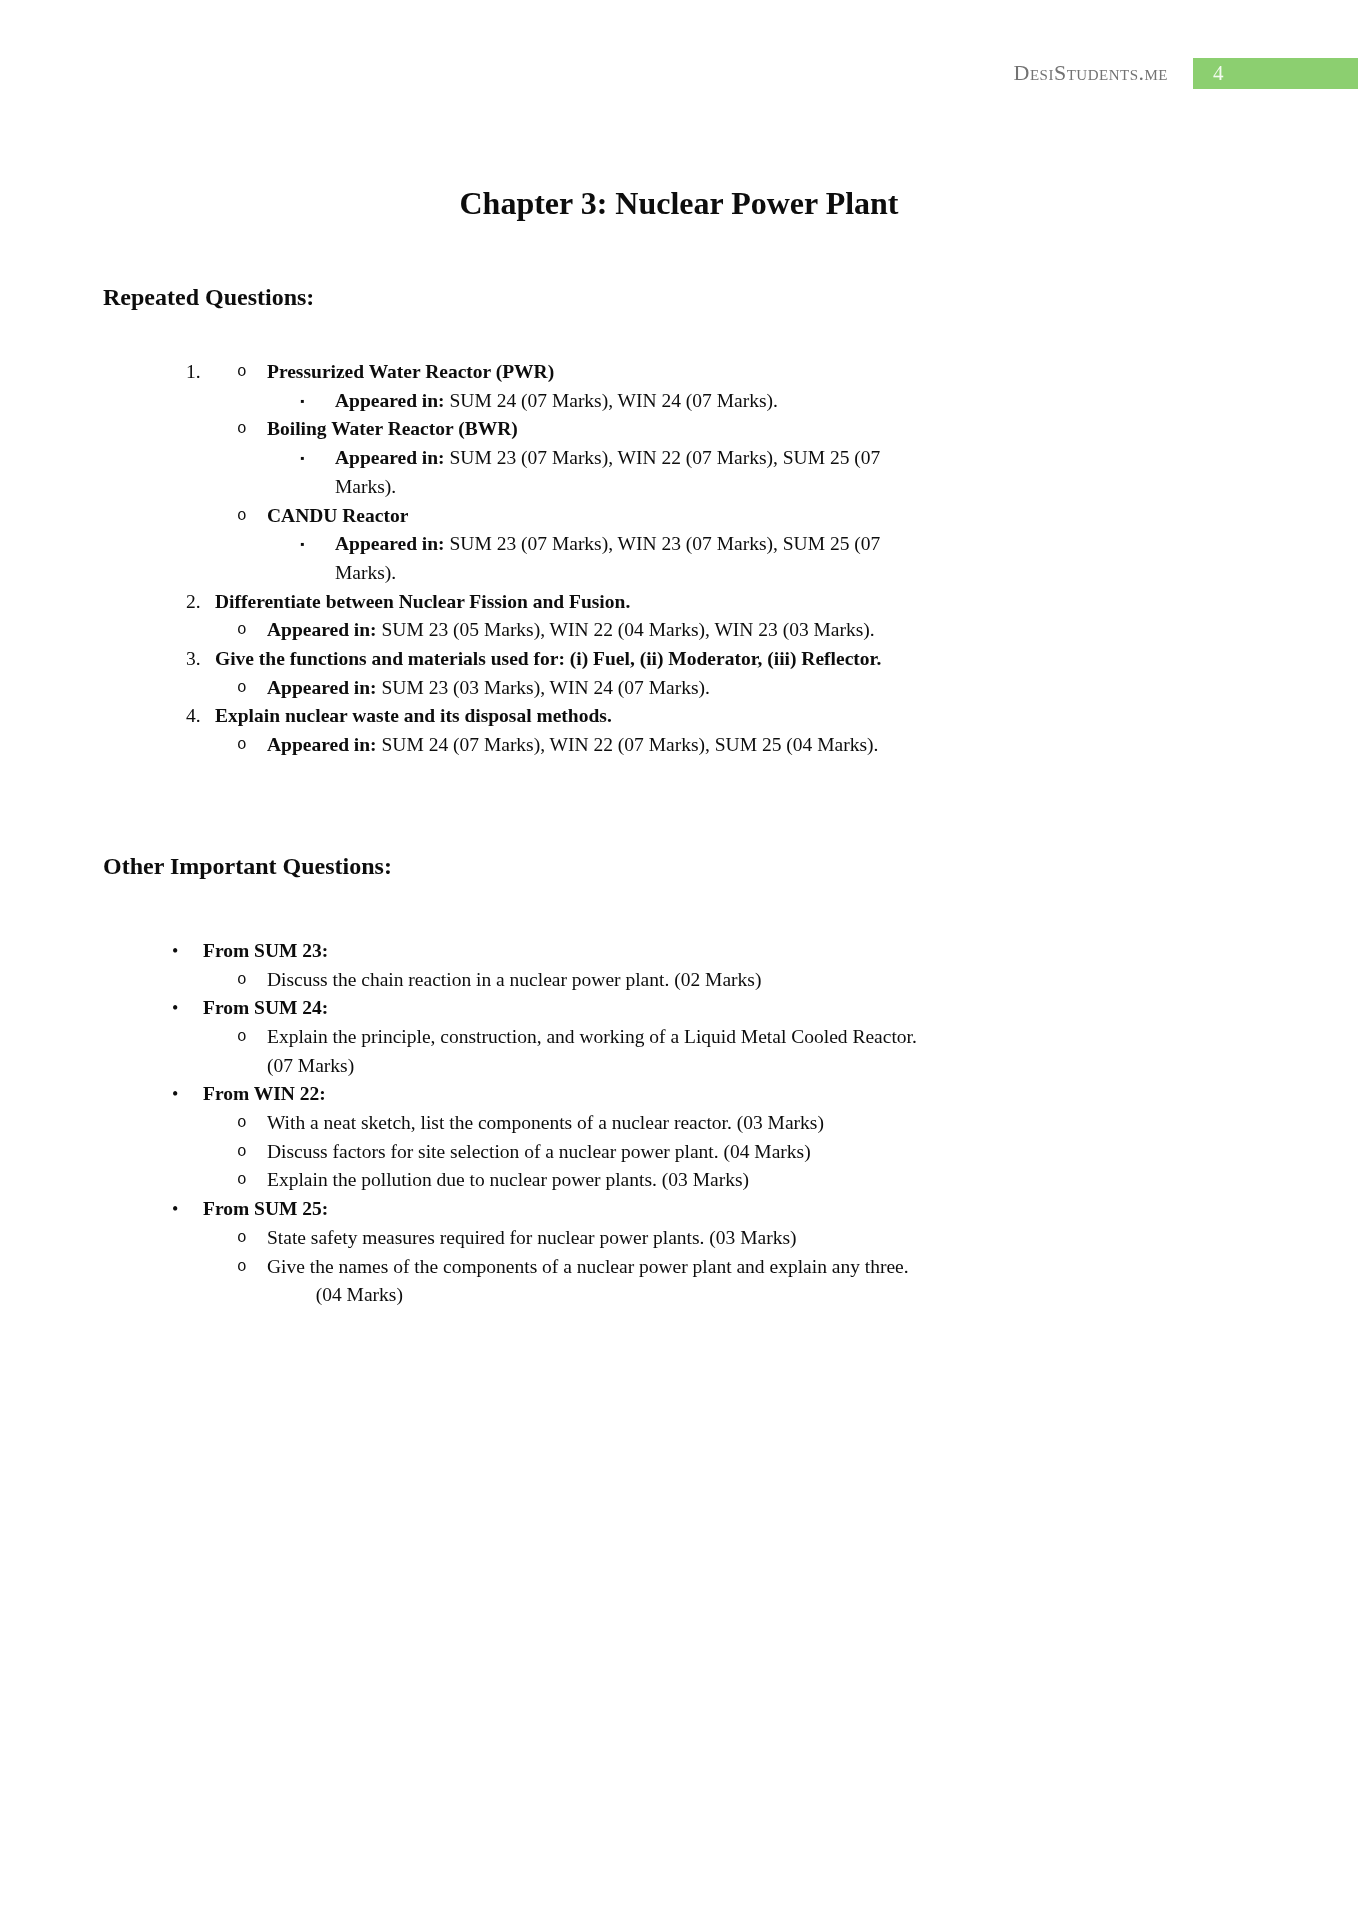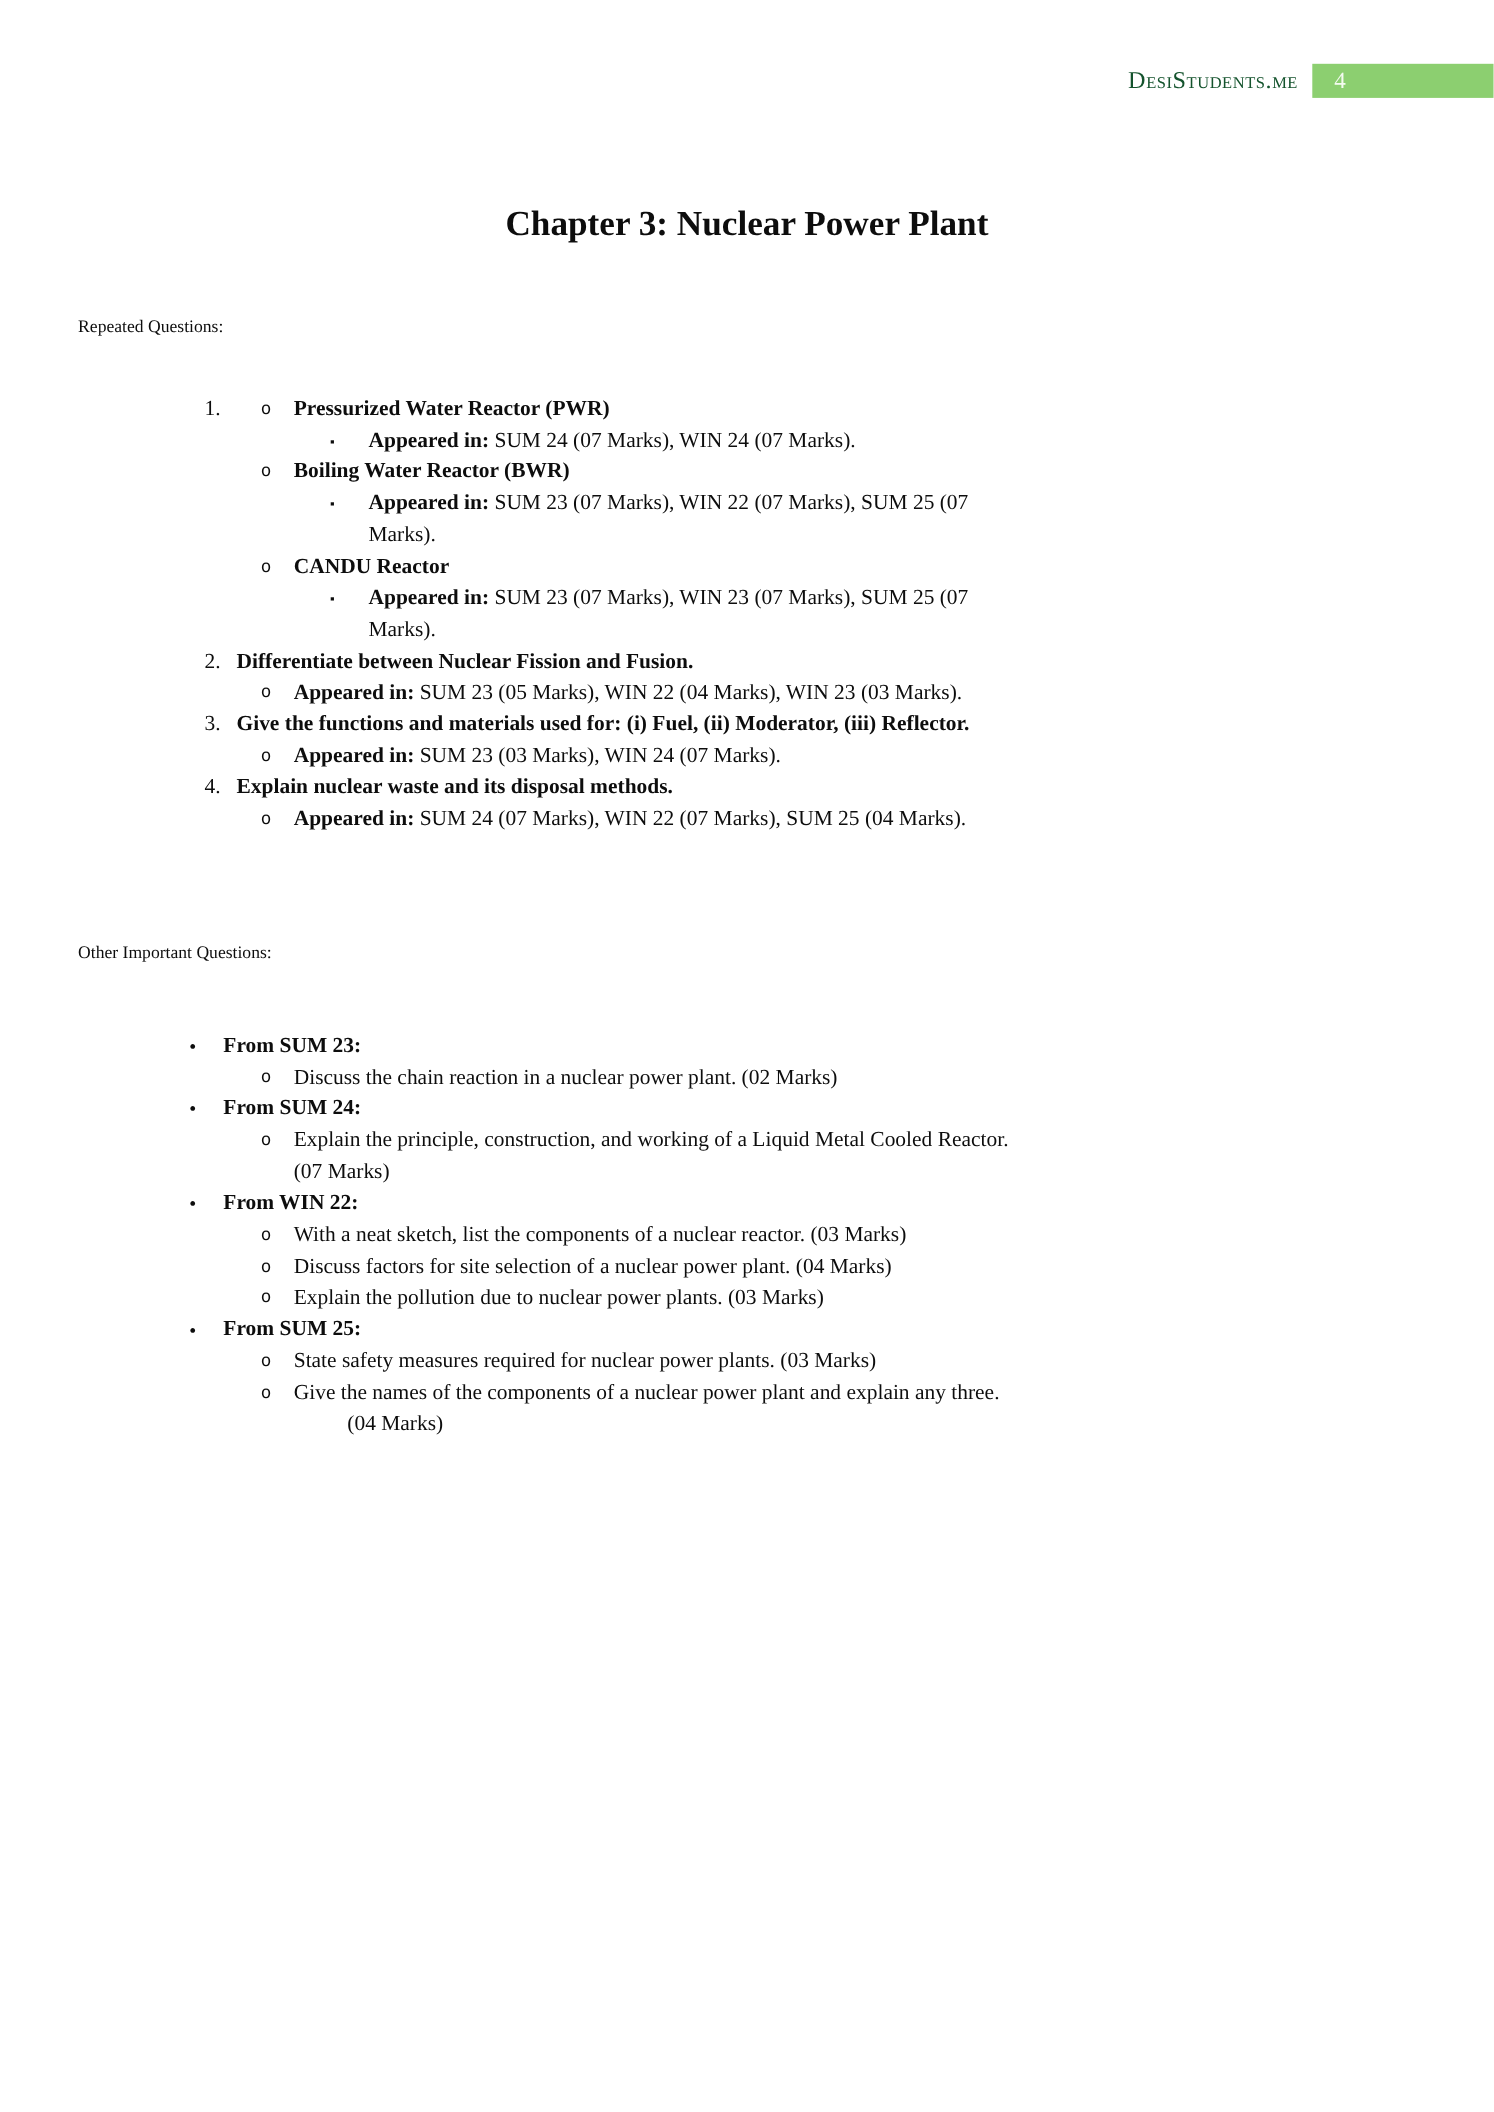--- a/index.html
+++ b/index.html
@@ -22,23 +22,23 @@
     position: absolute;
     top: 57px; left: 0; right: 0;
     height: 32px;
     display: flex;
     justify-content: flex-end;
     align-items: center;
   }
   .site {
     font-variant: small-caps;
     font-size: 22px;
-    color: #14532d;
+    color: #737373;
     letter-spacing: 0.5px;
-    margin-right: 13px;
+    margin-right: 25px;
   }
   .pagebox {
     width: 165px;
     height: 31px;
     background: #8ccf70;
     color: #f4fbf0;
     font-size: 21px;
     display: flex;
     align-items: center;
     padding-left: 20px;
@@ -55,24 +55,24 @@
   }
 
   
   .content {
     position: absolute;
     top: 283px; left: 0; right: 0;
     font-size: 19.5px;
     line-height: 28.7px;
   }
   h2.sec {
-    font-size: 16px;
-    font-weight: normal;
+    font-size: 24px;
+    font-weight: bold;
     line-height: 29px;
-    padding-left: 71px;
+    padding-left: 103px;
   }
   .list1 { margin-top: 46px; }
   .sec-other { margin-top: 92px; }
   .list2 { margin-top: 56px; }
 
   .row { position: relative; padding-right: 118px; }
   .row .marker { position: absolute; }
 
   
   .l1 { padding-left: 215px; }

